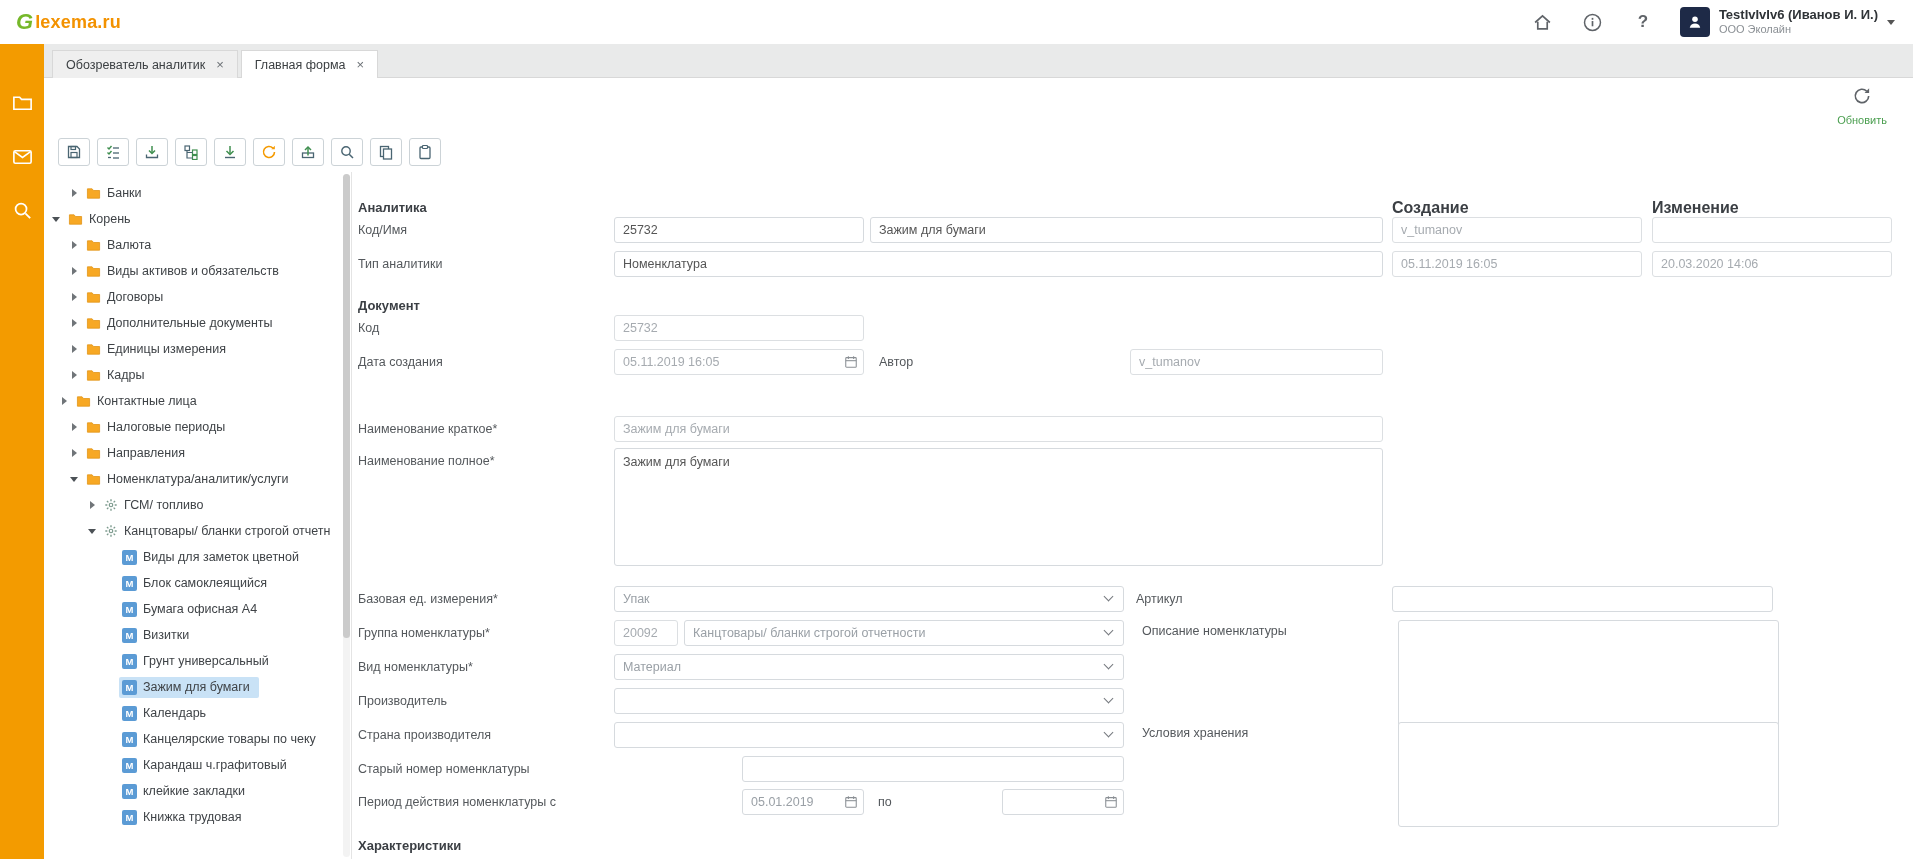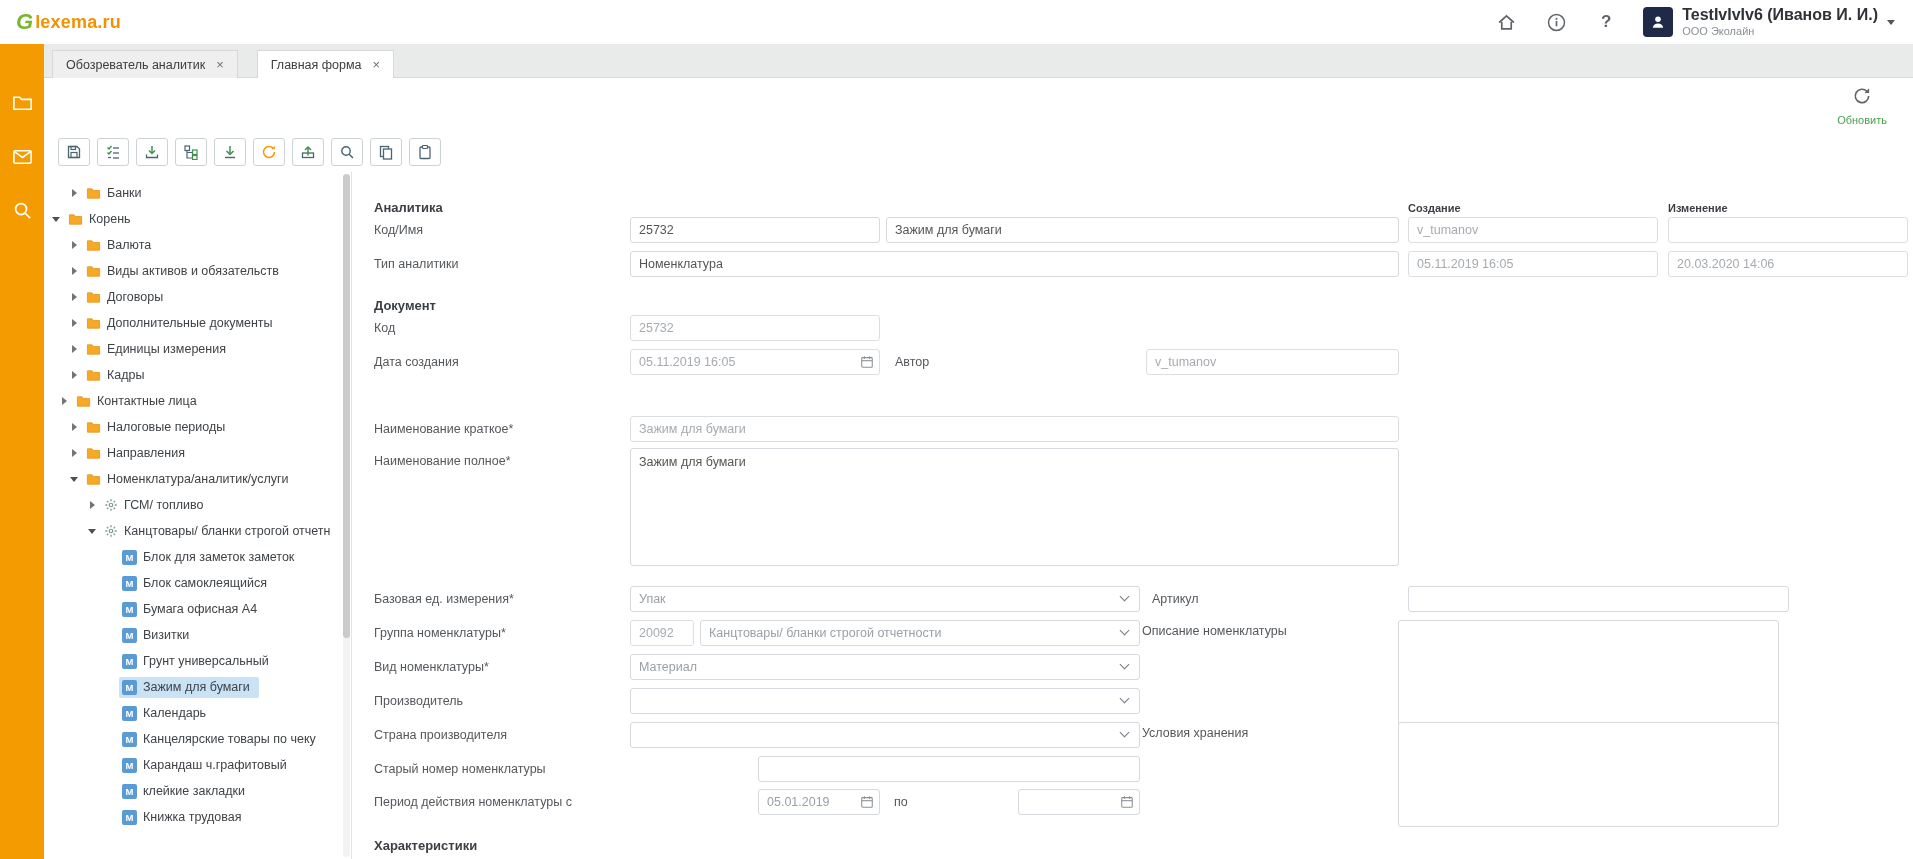--- a/index.html
+++ b/index.html
@@ -15,33 +15,33 @@
   .topbar { height:44px; flex:none; display:flex; align-items:center; justify-content:space-between; padding:0 18px 0 16px; background:#fff; }
   .logo { display:flex; align-items:center; gap:2px; cursor:pointer; }
   .logo-g { color:#76b82a; font-size:22px; font-weight:bold; font-style:italic; line-height:1; }
   .logo-text { color:#f39200; font-size:18px; font-weight:bold; letter-spacing:.2px; }
   .top-right { display:flex; align-items:center; gap:24px; }
   .hicon { display:inline-flex; align-items:center; justify-content:center; width:26px; height:26px; cursor:pointer; }
   .qmark { font-size:17px; color:#5f6368; font-weight:bold; }
   .usermenu { display:flex; align-items:center; gap:9px; cursor:pointer; }
   .avatar { width:30px; height:30px; background:#1e2a47; border-radius:4px; display:inline-flex; align-items:center; justify-content:center; flex:none; }
   .utext { display:flex; flex-direction:column; line-height:1.25; }
-  .uname { font-size:16px; font-weight:bold; color:#2f3337; }
+  .uname { font-size:13px; font-weight:bold; color:#2f3337; }
   .uorg { font-size:11px; color:#8a8f94; }
   .ddco { width:0; height:0; border-left:4px solid transparent; border-right:4px solid transparent; border-top:5px solid #555; }
 
   
   .body-row { flex:1; display:flex; min-height:0; }
   .rail { width:44px; flex:none; background:#f39b00; display:flex; flex-direction:column; align-items:center; padding-top:46px; gap:30px; }
   .rail .ricon { width:24px; height:24px; display:inline-flex; align-items:center; justify-content:center; cursor:pointer; }
   .content { flex:1; display:flex; flex-direction:column; min-width:0; background:#fff; }
 
   
   .tabs { height:34px; flex:none; background:#e9eaea; display:flex; align-items:flex-end; padding-left:8px; border-bottom:1px solid #d8d8d8; }
-  .tab { height:28px; display:flex; align-items:center; gap:11px; padding:0 13px; background:#efefef; border:1px solid #d8d8d8; border-bottom:none; margin-right:19px; font-size:12.5px; color:#3c4043; cursor:pointer; position:relative; top:1px; }
+  .tab { height:28px; display:flex; align-items:center; gap:11px; padding:0 13px; background:#efefef; border:1px solid #d8d8d8; border-bottom:none; margin-right:3px; font-size:12.5px; color:#3c4043; cursor:pointer; position:relative; top:1px; }
   .tab.active { background:#fff; }
   .tclose { color:#6b7075; font-size:13px; line-height:1; cursor:pointer; }
 
   
   .refresh-row { height:54px; flex:none; display:flex; justify-content:flex-end; align-items:center; padding-right:26px; background:#fff; }
   .refresh-btn { display:flex; flex-direction:column; align-items:center; gap:4px; cursor:pointer; }
   .refresh-label { font-size:11px; color:#4a9e4f; }
 
   
   .toolbar { height:40px; flex:none; display:flex; align-items:center; padding-left:14px; background:#fff; }
@@ -56,25 +56,25 @@
   .tri-d::before { content:''; position:absolute; left:0; top:3px; border-top:5px solid #4c5156; border-left:4px solid transparent; border-right:4px solid transparent; }
   .twrap { display:inline-flex; align-items:center; gap:6px; padding:3px 9px 3px 3px; border-radius:2px; overflow:hidden; }
   .sel .twrap { background:#c9e2f6; }
   .ticn { flex:none; display:inline-flex; }
   .mdoc { width:15px; height:15px; background:#5b9bd5; color:#fff; font-size:9.5px; font-weight:bold; display:inline-flex; align-items:center; justify-content:center; border-radius:2px; flex:none; }
   .sb { position:absolute; right:1px; top:2px; bottom:2px; width:7px; background:#f3f3f3; border-radius:4px; }
   .sb-thumb { position:absolute; top:0; left:0; width:7px; height:68%; background:#cbcbcb; border-radius:4px; cursor:pointer; }
 
   
   .form { flex:1; position:relative; min-width:0; background:#fff; }
-  .frow { position:absolute; left:6px; right:10px; height:27px; display:flex; align-items:center;margin-left:16px; }
+  .frow { position:absolute; left:6px; right:10px; height:27px; display:flex; align-items:center; }
   .frow.top { align-items:flex-start; }
   .flabel { width:256px; flex:none; font-size:12.5px; color:#54585c; }
   .sect { font-weight:bold; font-size:13px; color:#3b3f44; }
-  .colhdr { font-weight:bold; font-size:11px; color:#3b3f44; flex:none; }
+  .colhdr { font-weight:bold; font-size:16px; color:#3b3f44; flex:none; }
   .inp, .selectbox, .txa {
     height:26px; border:1px solid #d6dade; border-radius:3px; background:#fff;
     font-family:"Liberation Sans", sans-serif; font-size:12.5px; color:#555; padding:0 8px;
   }
   .inp:disabled { color:#a6abb0; background:#fff; border-color:#dcdfe2; }
   .gray { color:#9aa0a6; }
   .txa { height:auto; padding:6px 8px; resize:none; color:#555; }
   .selectbox { display:flex; align-items:center; cursor:pointer; }
   .selectbox .val { flex:1; overflow:hidden; white-space:nowrap; }
   .chev { width:7px; height:7px; border-right:1.5px solid #75797e; border-bottom:1.5px solid #75797e; transform:rotate(45deg); flex:none; margin-right:3px; margin-top:-4px; }
@@ -442,21 +442,21 @@
                       </g>
                     </svg>
                   </span>
                   <span class="tlab">Канцтовары/ бланки строгой отчетн</span>
                 </span>
               </div>
               <div class="titem" style="padding-left: 62px;">
                 <span class="tri"></span>
                 <span class="twrap">
                   <span class="mdoc">M</span>
-                  <span class="tlab">Блок для заметок заметок</span>
+                  <span class="tlab">Виды для заметок цветной</span>
                 </span>
               </div>
               <div class="titem" style="padding-left: 62px;">
                 <span class="tri"></span>
                 <span class="twrap">
                   <span class="mdoc">M</span>
                   <span class="tlab">Блок самоклеящийся</span>
                 </span>
               </div>
               <div class="titem" style="padding-left: 62px;">

